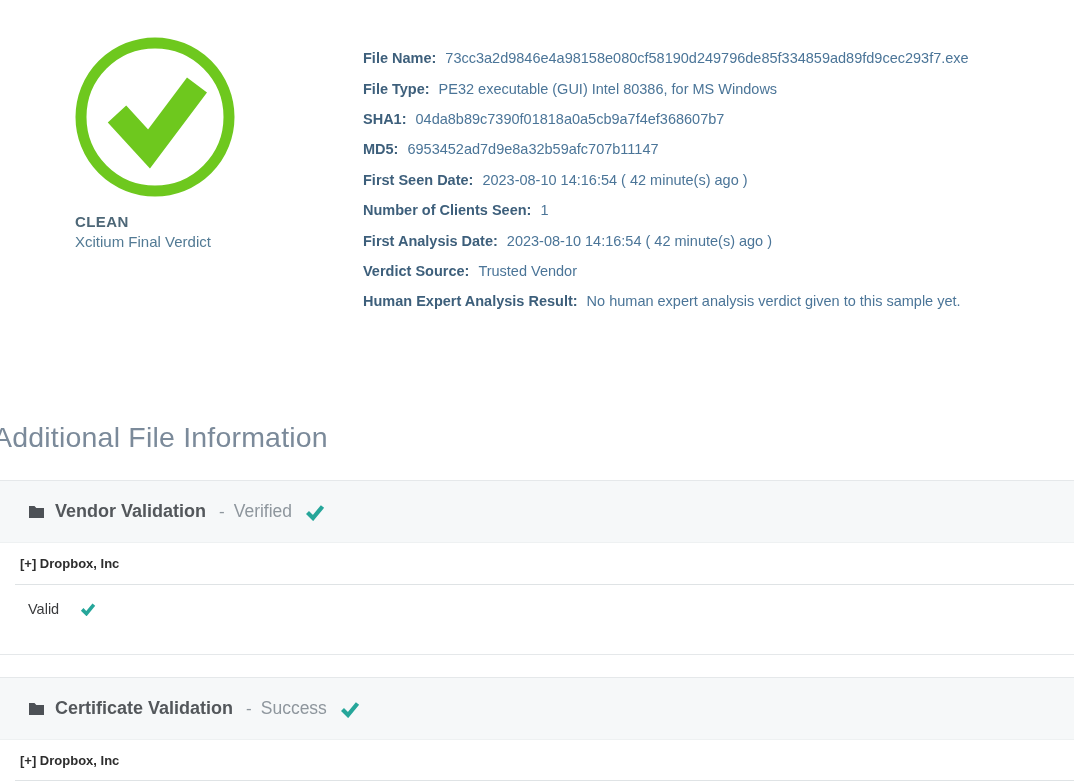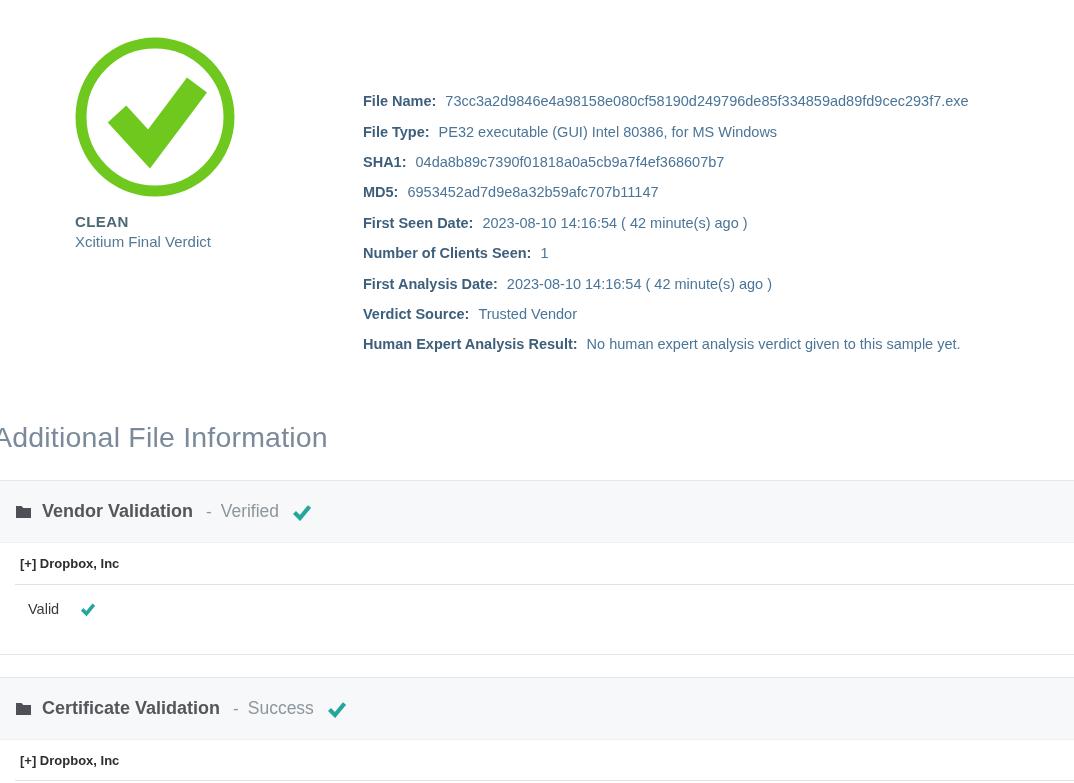--- a/index.html
+++ b/index.html
@@ -9,40 +9,40 @@
     font-family:"Liberation Sans", sans-serif; color:#333;
   }
 
   
   #verdict-badge { position:absolute; left:75px; top:37px; width:160px; text-align:left; }
   #verdict-badge .badge-circle { display:block; }
   .verdict-label { margin-top:16px; font-size:15px; font-weight:700; color:#4d6777; letter-spacing:.4px; }
   .verdict-source { margin-top:3px; font-size:15px; color:#527a94; }
 
   
-  #file-info { position:absolute; left:363px; top:43px; width:711px;margin-top:43px; }
+  #file-info { position:absolute; left:363px; top:43px; width:711px; }
   .fd-line { height:30.4px; display:flex; align-items:center; white-space:nowrap; }
   .fd-label { font-size:14.5px; font-weight:700; color:#3d5f7b; margin-right:9px; }
   .fd-value { font-size:14.5px; color:#4b7598; }
 
   
   #section-heading {
     position:absolute; left:-7px; top:421px;
     font-size:28.5px; font-weight:400; color:#7b8a9a; letter-spacing:.2px;
   }
 
   
   #panels { position:absolute; left:0; top:480px; width:1074px; }
   .panel { border-top:1px solid #e5e8ea; background:#ffffff; }
   .panel--first { border-bottom:1px solid #e5e8ea; }
   .panel--second { margin-top:22px; }
 
   .panel-head {
     height:62px; background:#f6f8f9; border-bottom:1px solid #eef1f2;
-    display:flex; align-items:center; padding-left:15px;
+    display:flex; align-items:center; padding-left:28px;
   }
   .folder-icon { display:flex; margin-right:10px; }
   .panel-title { font-size:18px; font-weight:700; color:#53575b; }
   .panel-sep { margin:0 9px 0 13px; color:#8e969d; font-size:17px; }
   .panel-status { color:#8e969d; font-size:17.5px; margin-right:13px; }
   .check-icon { display:flex; }
 
   .vendor-row {
     margin-left:15px; height:42px; display:flex; align-items:center;
     padding-left:5px; border-bottom:1px solid #dfe3e5;

